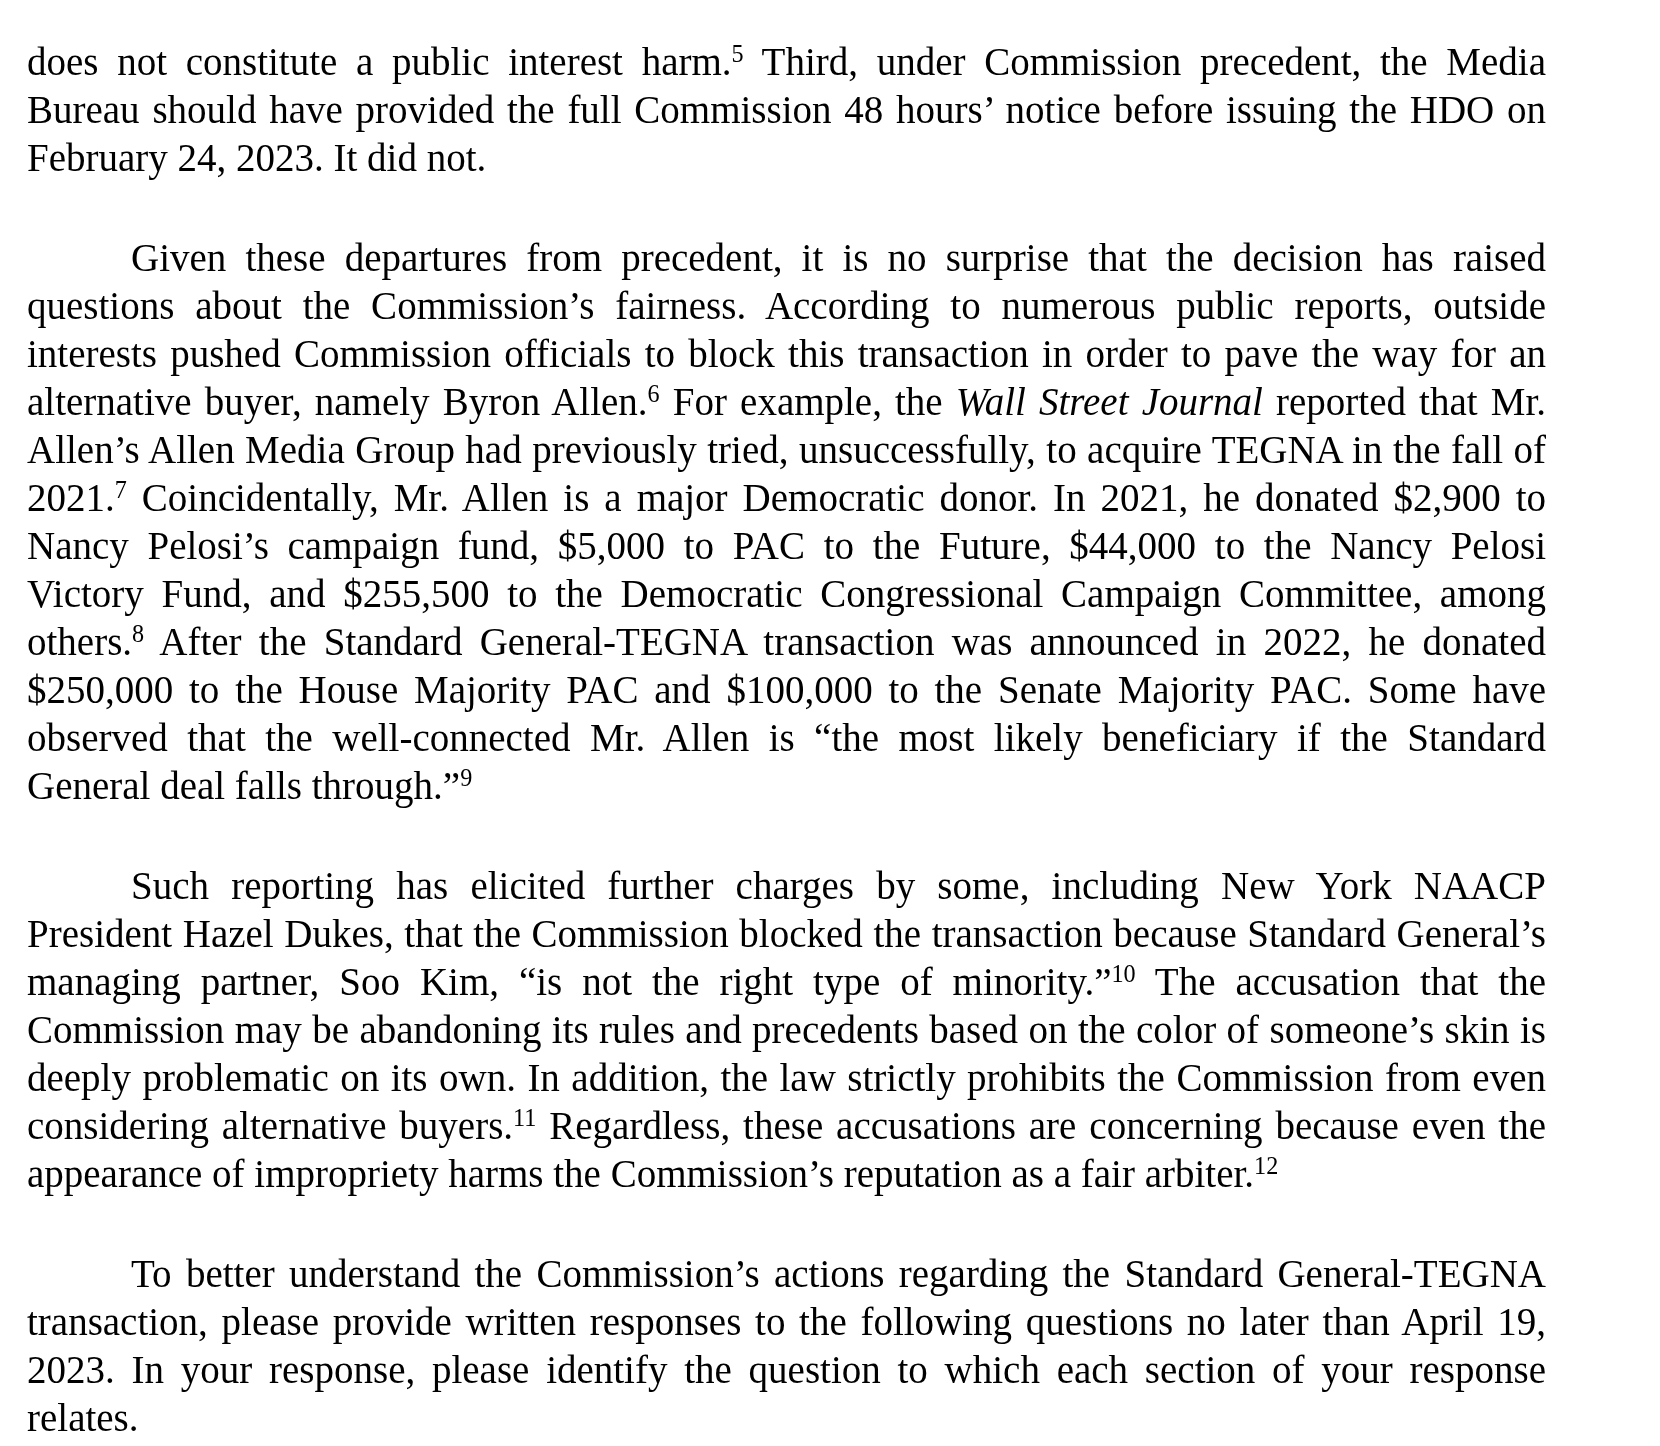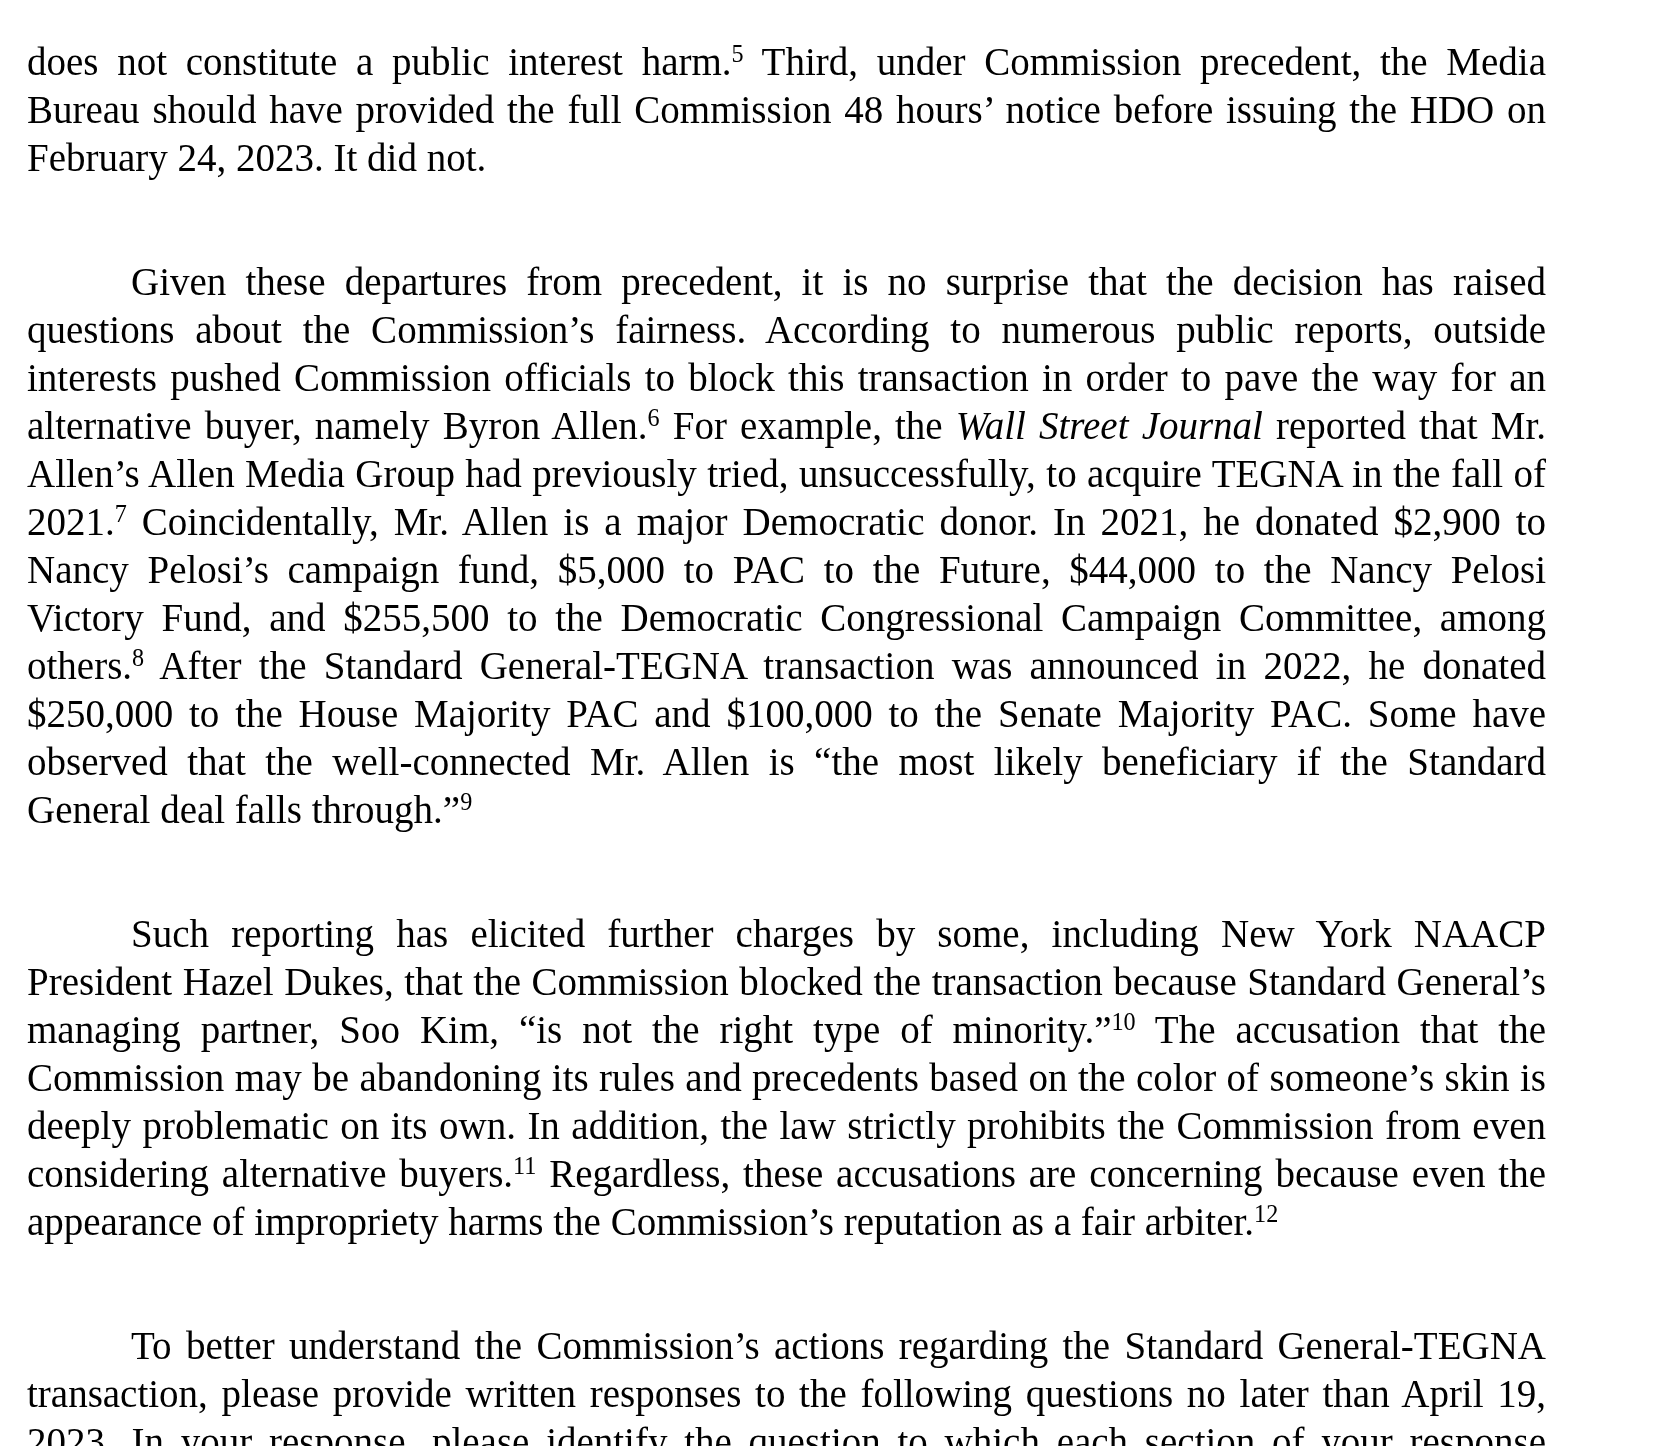--- a/index.html
+++ b/index.html
@@ -16,21 +16,21 @@
     font-family: "Liberation Serif", "DejaVu Serif", serif;
     font-size: 39px;
     line-height: 48px;
     color: #000000;
     text-align: justify;
   }
   .doc-body p {
     margin: 0;
   }
   .doc-body p + p {
-    margin-top: 76px;
+    margin-top: 52px;
   }
   .doc-body p.indent {
     text-indent: 104px;
   }
   .doc-body sup {
     font-size: 0.62em;
     line-height: 0;
     vertical-align: baseline;
     position: relative;
     top: -0.55em;

